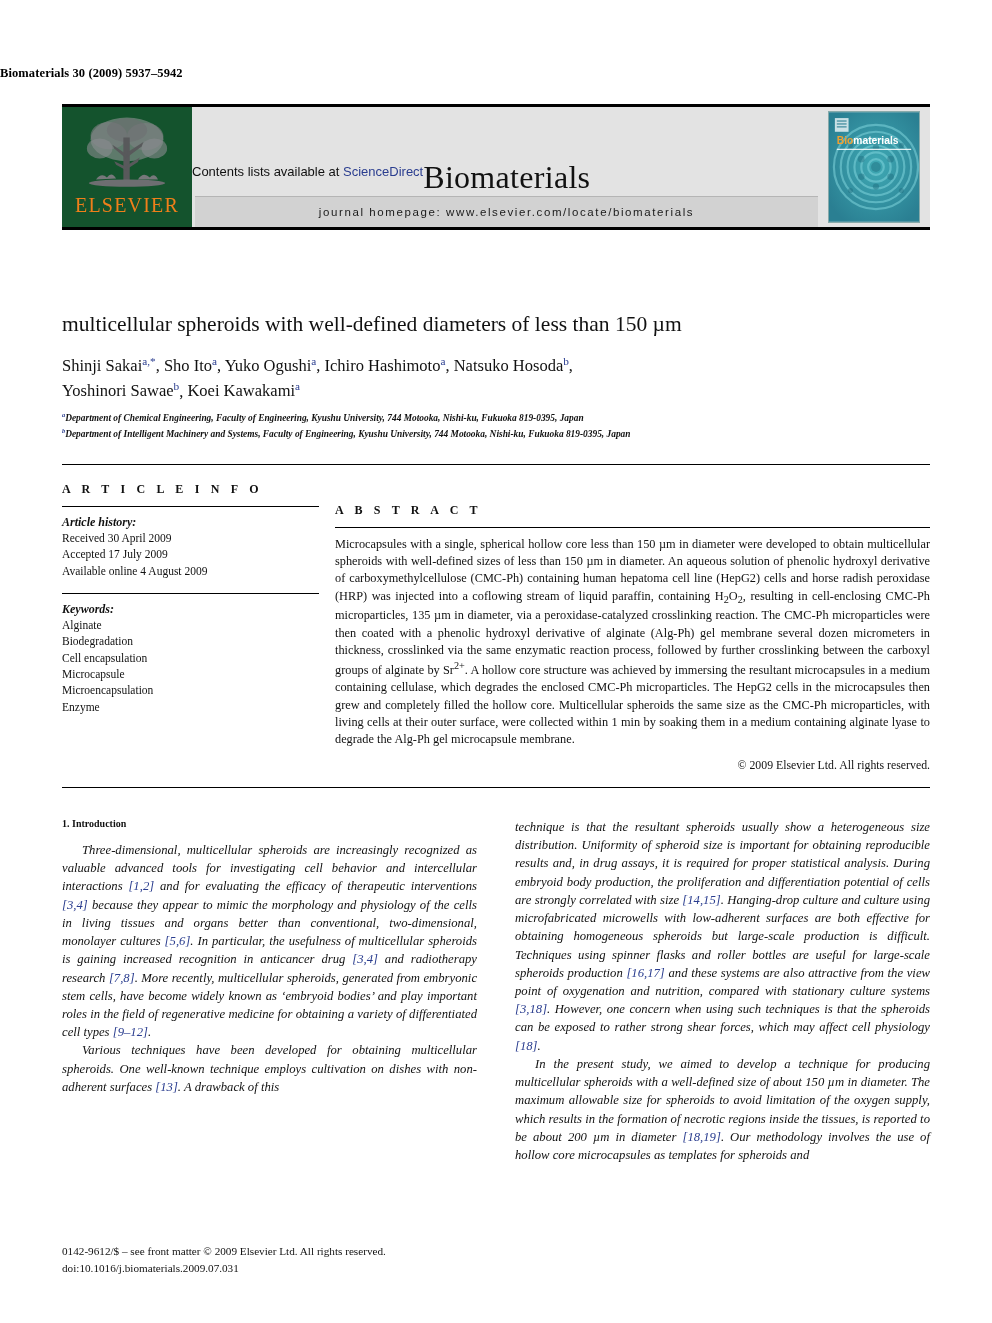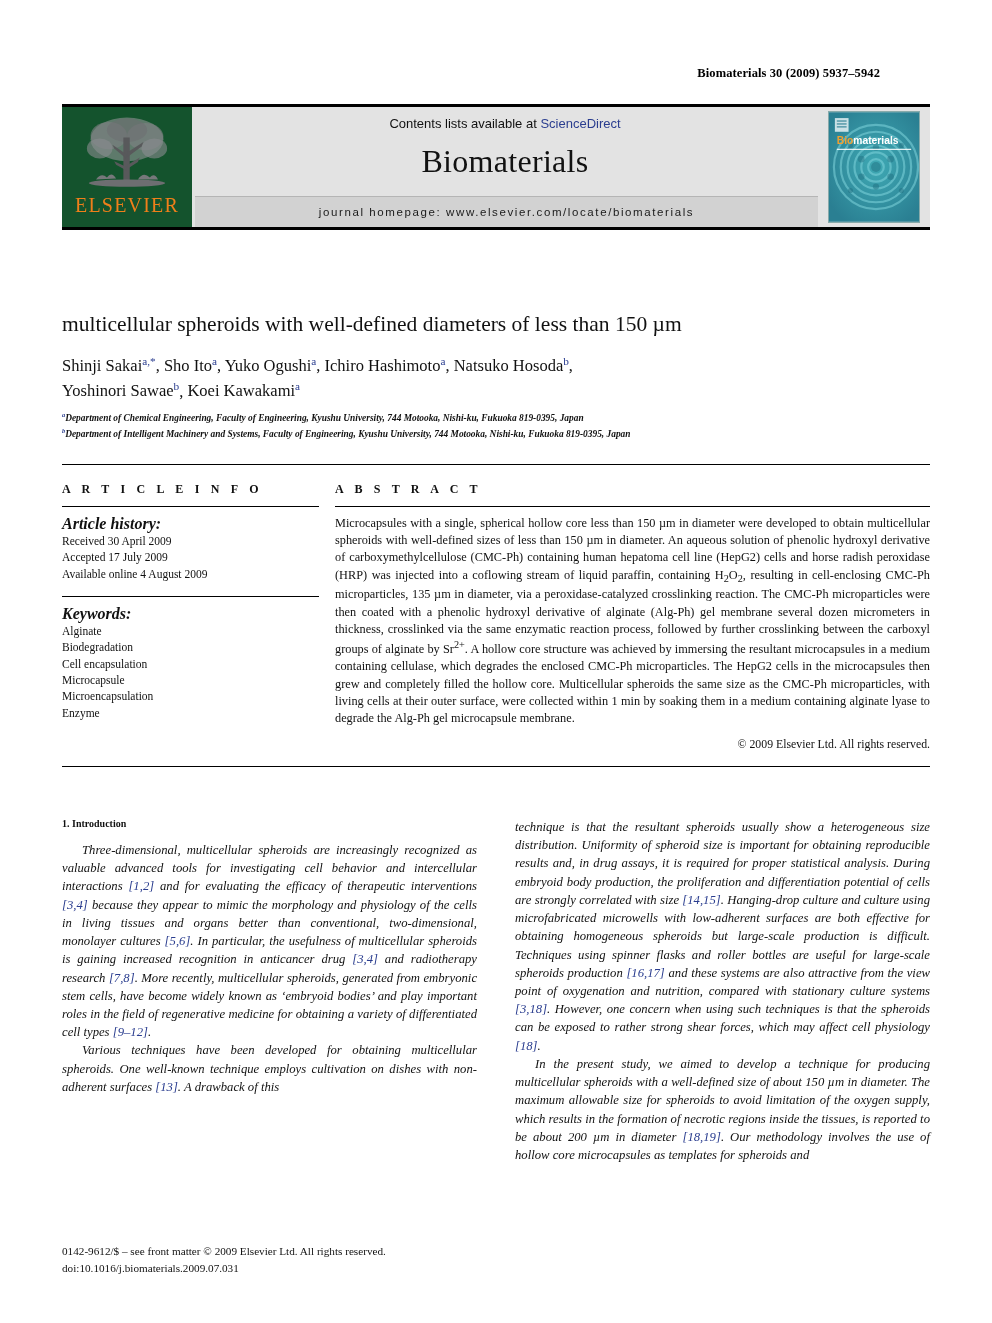--- a/index.html
+++ b/index.html
@@ -21,21 +21,21 @@
     height: 1323px;
     background: #fff;
   }
 
   
   .running-head {
     position: absolute;
     top: 66px;
     left: 0;
     width: 880px;
-    text-align: right;
+    text-align: left;
     font-family: "Liberation Serif", serif;
     font-weight: bold;
     font-size: 12.5px;
     letter-spacing: 0.1px;
   }
 
   
   .masthead {
     position: absolute;
     top: 104px;
@@ -70,21 +70,20 @@
     font-size: 20px;
     letter-spacing: 1.2px;
     font-weight: 400;
     line-height: 1;
     margin-top: 1px;
   }
   .masthead-center {
     flex: 1 1 auto;
     background: #e3e3e3;
     display: flex;
-    flex-direction: column;
     align-items: center;
     justify-content: flex-start;
     position: relative;
     padding-top: 9px;
     box-sizing: border-box;
   }
   .contents-line {
     font-family: "Liberation Sans", sans-serif;
     font-size: 13px;
     color: #111;
@@ -183,38 +182,39 @@
     display: flex;
   }
   .col-info {
     width: 273px;
     flex: 0 0 273px;
     padding-right: 16px;
     box-sizing: border-box;
   }
   .col-abs {
     flex: 1 1 auto;
+    margin-top: 21px;
   }
   .sec-head {
     font-family: "Liberation Serif", serif;
     font-weight: bold;
     font-size: 12px;
     letter-spacing: 4.2px;
     color: #111;
   }
   .rule {
     border-top: 1px solid #000;
     margin-top: 9px;
     margin-bottom: 8px;
   }
   .info-label {
     font-family: "Liberation Serif", serif;
     font-style: italic;
     font-weight: bold;
-    font-size: 16px;
+    font-size: 12px;
     color: #111;
   }
   .info-line {
     font-family: "Liberation Serif", serif;
     font-size: 11.5px;
     line-height: 1.42;
     color: #111;
   }
   .rule2 {
     border-top: 1px solid #000;

